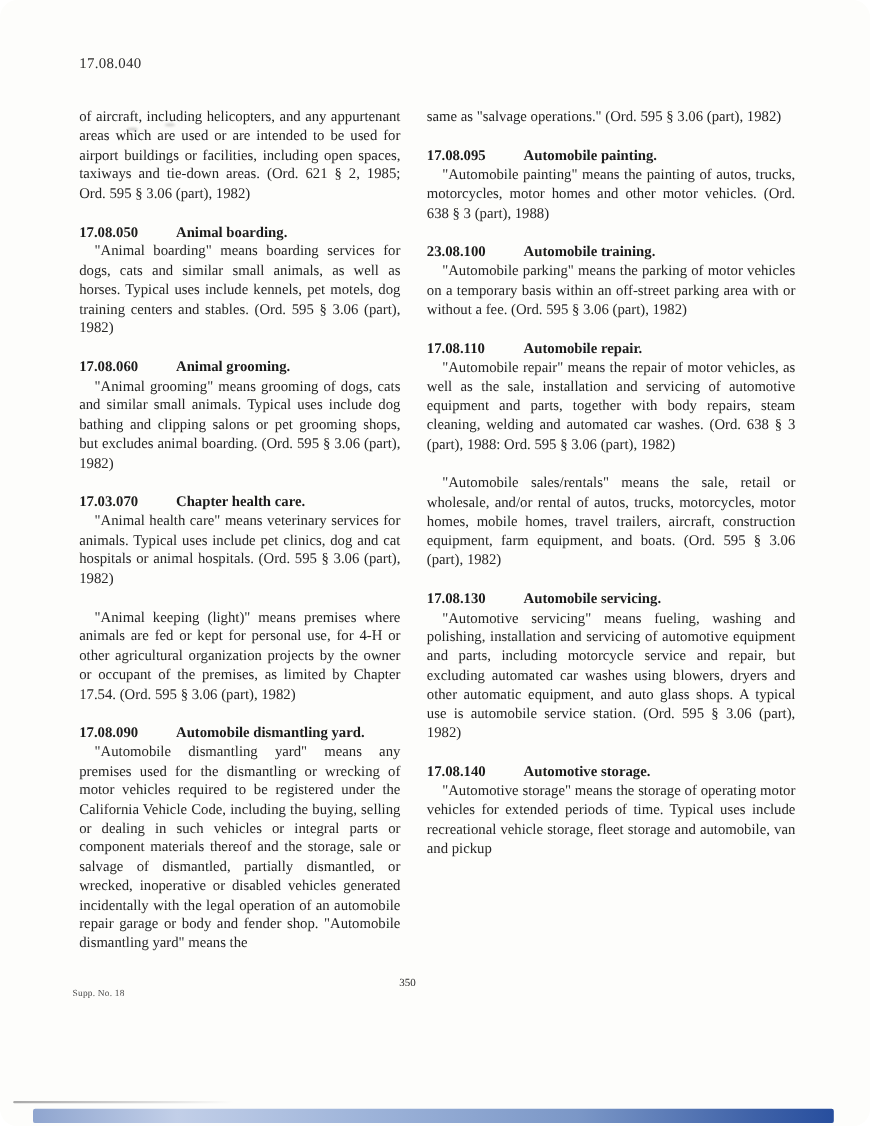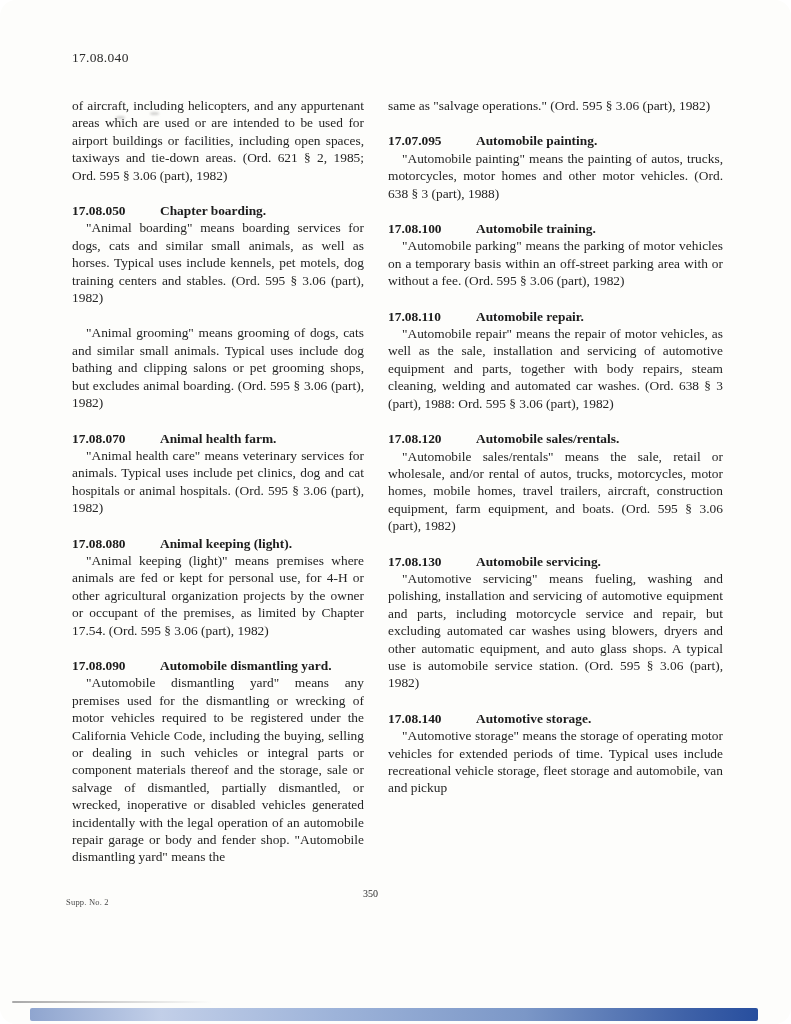--- a/index.html
+++ b/index.html
@@ -106,98 +106,95 @@
   <span class="artifact-dot-1"></span>
   <span class="artifact-dot-2"></span>
 
   <div class="content">
 
     <div class="col-left">
       <p class="cont">of aircraft, including helicopters, and any appurtenant areas which are used or are intended to be used for airport buildings or facilities, including open spaces, taxiways and tie-down areas. (Ord. 621 § 2, 1985; Ord. 595 § 3.06 (part), 1982)</p>
 
       <div class="section">
         <div class="heading">
-          <span class="sec-num">17.08.050</span><span class="sec-title">Chapter boarding.</span>
+          <span class="sec-num">17.08.050</span><span class="sec-title">Animal boarding.</span>
         </div>
         <p class="body">"Animal boarding" means boarding services for dogs, cats and similar small animals, as well as horses. Typical uses include kennels, pet motels, dog training centers and stables. (Ord. 595 § 3.06 (part), 1982)</p>
       </div>
 
       <div class="section">
+        <div class="heading">
+          <span class="sec-num">17.08.060</span><span class="sec-title">Animal grooming.</span>
+        </div>
         <p class="body">"Animal grooming" means grooming of dogs, cats and similar small animals. Typical uses include dog bathing and clipping salons or pet grooming shops, but excludes animal boarding. (Ord. 595 § 3.06 (part), 1982)</p>
       </div>
 
       <div class="section">
         <div class="heading">
-          <span class="sec-num">17.08.070</span><span class="sec-title">Animal health farm.</span>
+          <span class="sec-num">17.03.070</span><span class="sec-title">Chapter health care.</span>
         </div>
         <p class="body">"Animal health care" means veterinary services for animals. Typical uses include pet clinics, dog and cat hospitals or animal hospitals. (Ord. 595 § 3.06 (part), 1982)</p>
       </div>
 
       <div class="section">
-        <div class="heading">
-          <span class="sec-num">17.08.080</span><span class="sec-title">Animal keeping (light).</span>
-        </div>
         <p class="body">"Animal keeping (light)" means premises where animals are fed or kept for personal use, for 4-H or other agricultural organization projects by the owner or occupant of the premises, as limited by Chapter 17.54. (Ord. 595 § 3.06 (part), 1982)</p>
       </div>
 
       <div class="section">
         <div class="heading">
           <span class="sec-num">17.08.090</span><span class="sec-title">Automobile dismantling yard.</span>
         </div>
         <p class="body">"Automobile dismantling yard" means any premises used for the dismantling or wrecking of motor vehicles required to be registered under the California Vehicle Code, including the buying, selling or dealing in such vehicles or integral parts or component materials thereof and the storage, sale or salvage of dismantled, partially dismantled, or wrecked, inoperative or disabled vehicles generated incidentally with the legal operation of an automobile repair garage or body and fender shop. "Automobile dismantling yard" means the</p>
       </div>
     </div>
 
     <div class="col-right">
       <p class="cont">same as "salvage operations." (Ord. 595 § 3.06 (part), 1982)</p>
 
       <div class="section">
         <div class="heading">
-          <span class="sec-num">17.07.095</span><span class="sec-title">Automobile painting.</span>
+          <span class="sec-num">17.08.095</span><span class="sec-title">Automobile painting.</span>
         </div>
         <p class="body">"Automobile painting" means the painting of autos, trucks, motorcycles, motor homes and other motor vehicles. (Ord. 638 § 3 (part), 1988)</p>
       </div>
 
       <div class="section">
         <div class="heading">
-          <span class="sec-num">17.08.100</span><span class="sec-title">Automobile training.</span>
+          <span class="sec-num">23.08.100</span><span class="sec-title">Automobile training.</span>
         </div>
         <p class="body">"Automobile parking" means the parking of motor vehicles on a temporary basis within an off-street parking area with or without a fee. (Ord. 595 § 3.06 (part), 1982)</p>
       </div>
 
       <div class="section">
         <div class="heading">
           <span class="sec-num">17.08.110</span><span class="sec-title">Automobile repair.</span>
         </div>
         <p class="body">"Automobile repair" means the repair of motor vehicles, as well as the sale, installation and servicing of automotive equipment and parts, together with body repairs, steam cleaning, welding and automated car washes. (Ord. 638 § 3 (part), 1988: Ord. 595 § 3.06 (part), 1982)</p>
       </div>
 
       <div class="section">
-        <div class="heading">
-          <span class="sec-num">17.08.120</span><span class="sec-title">Automobile sales/rentals.</span>
-        </div>
         <p class="body">"Automobile sales/rentals" means the sale, retail or wholesale, and/or rental of autos, trucks, motorcycles, motor homes, mobile homes, travel trailers, aircraft, construction equipment, farm equipment, and boats. (Ord. 595 § 3.06 (part), 1982)</p>
       </div>
 
       <div class="section">
         <div class="heading">
           <span class="sec-num">17.08.130</span><span class="sec-title">Automobile servicing.</span>
         </div>
         <p class="body">"Automotive servicing" means fueling, washing and polishing, installation and servicing of automotive equipment and parts, including motorcycle service and repair, but excluding automated car washes using blowers, dryers and other automatic equipment, and auto glass shops. A typical use is automobile service station. (Ord. 595 § 3.06 (part), 1982)</p>
       </div>
 
       <div class="section">
         <div class="heading">
           <span class="sec-num">17.08.140</span><span class="sec-title">Automotive storage.</span>
         </div>
         <p class="body">"Automotive storage" means the storage of operating motor vehicles for extended periods of time. Typical uses include recreational vehicle storage, fleet storage and automobile, van and pickup</p>
       </div>
     </div>
 
   </div>
 
-  <div class="footer-supp">Supp. No. 2</div>
+  <div class="footer-supp">Supp. No. 18</div>
   <div class="footer-page">350</div>
 
   <div class="artifact-line"></div>
   <div class="bottom-bar"></div>
 
 </div>
 
 </body></html>

